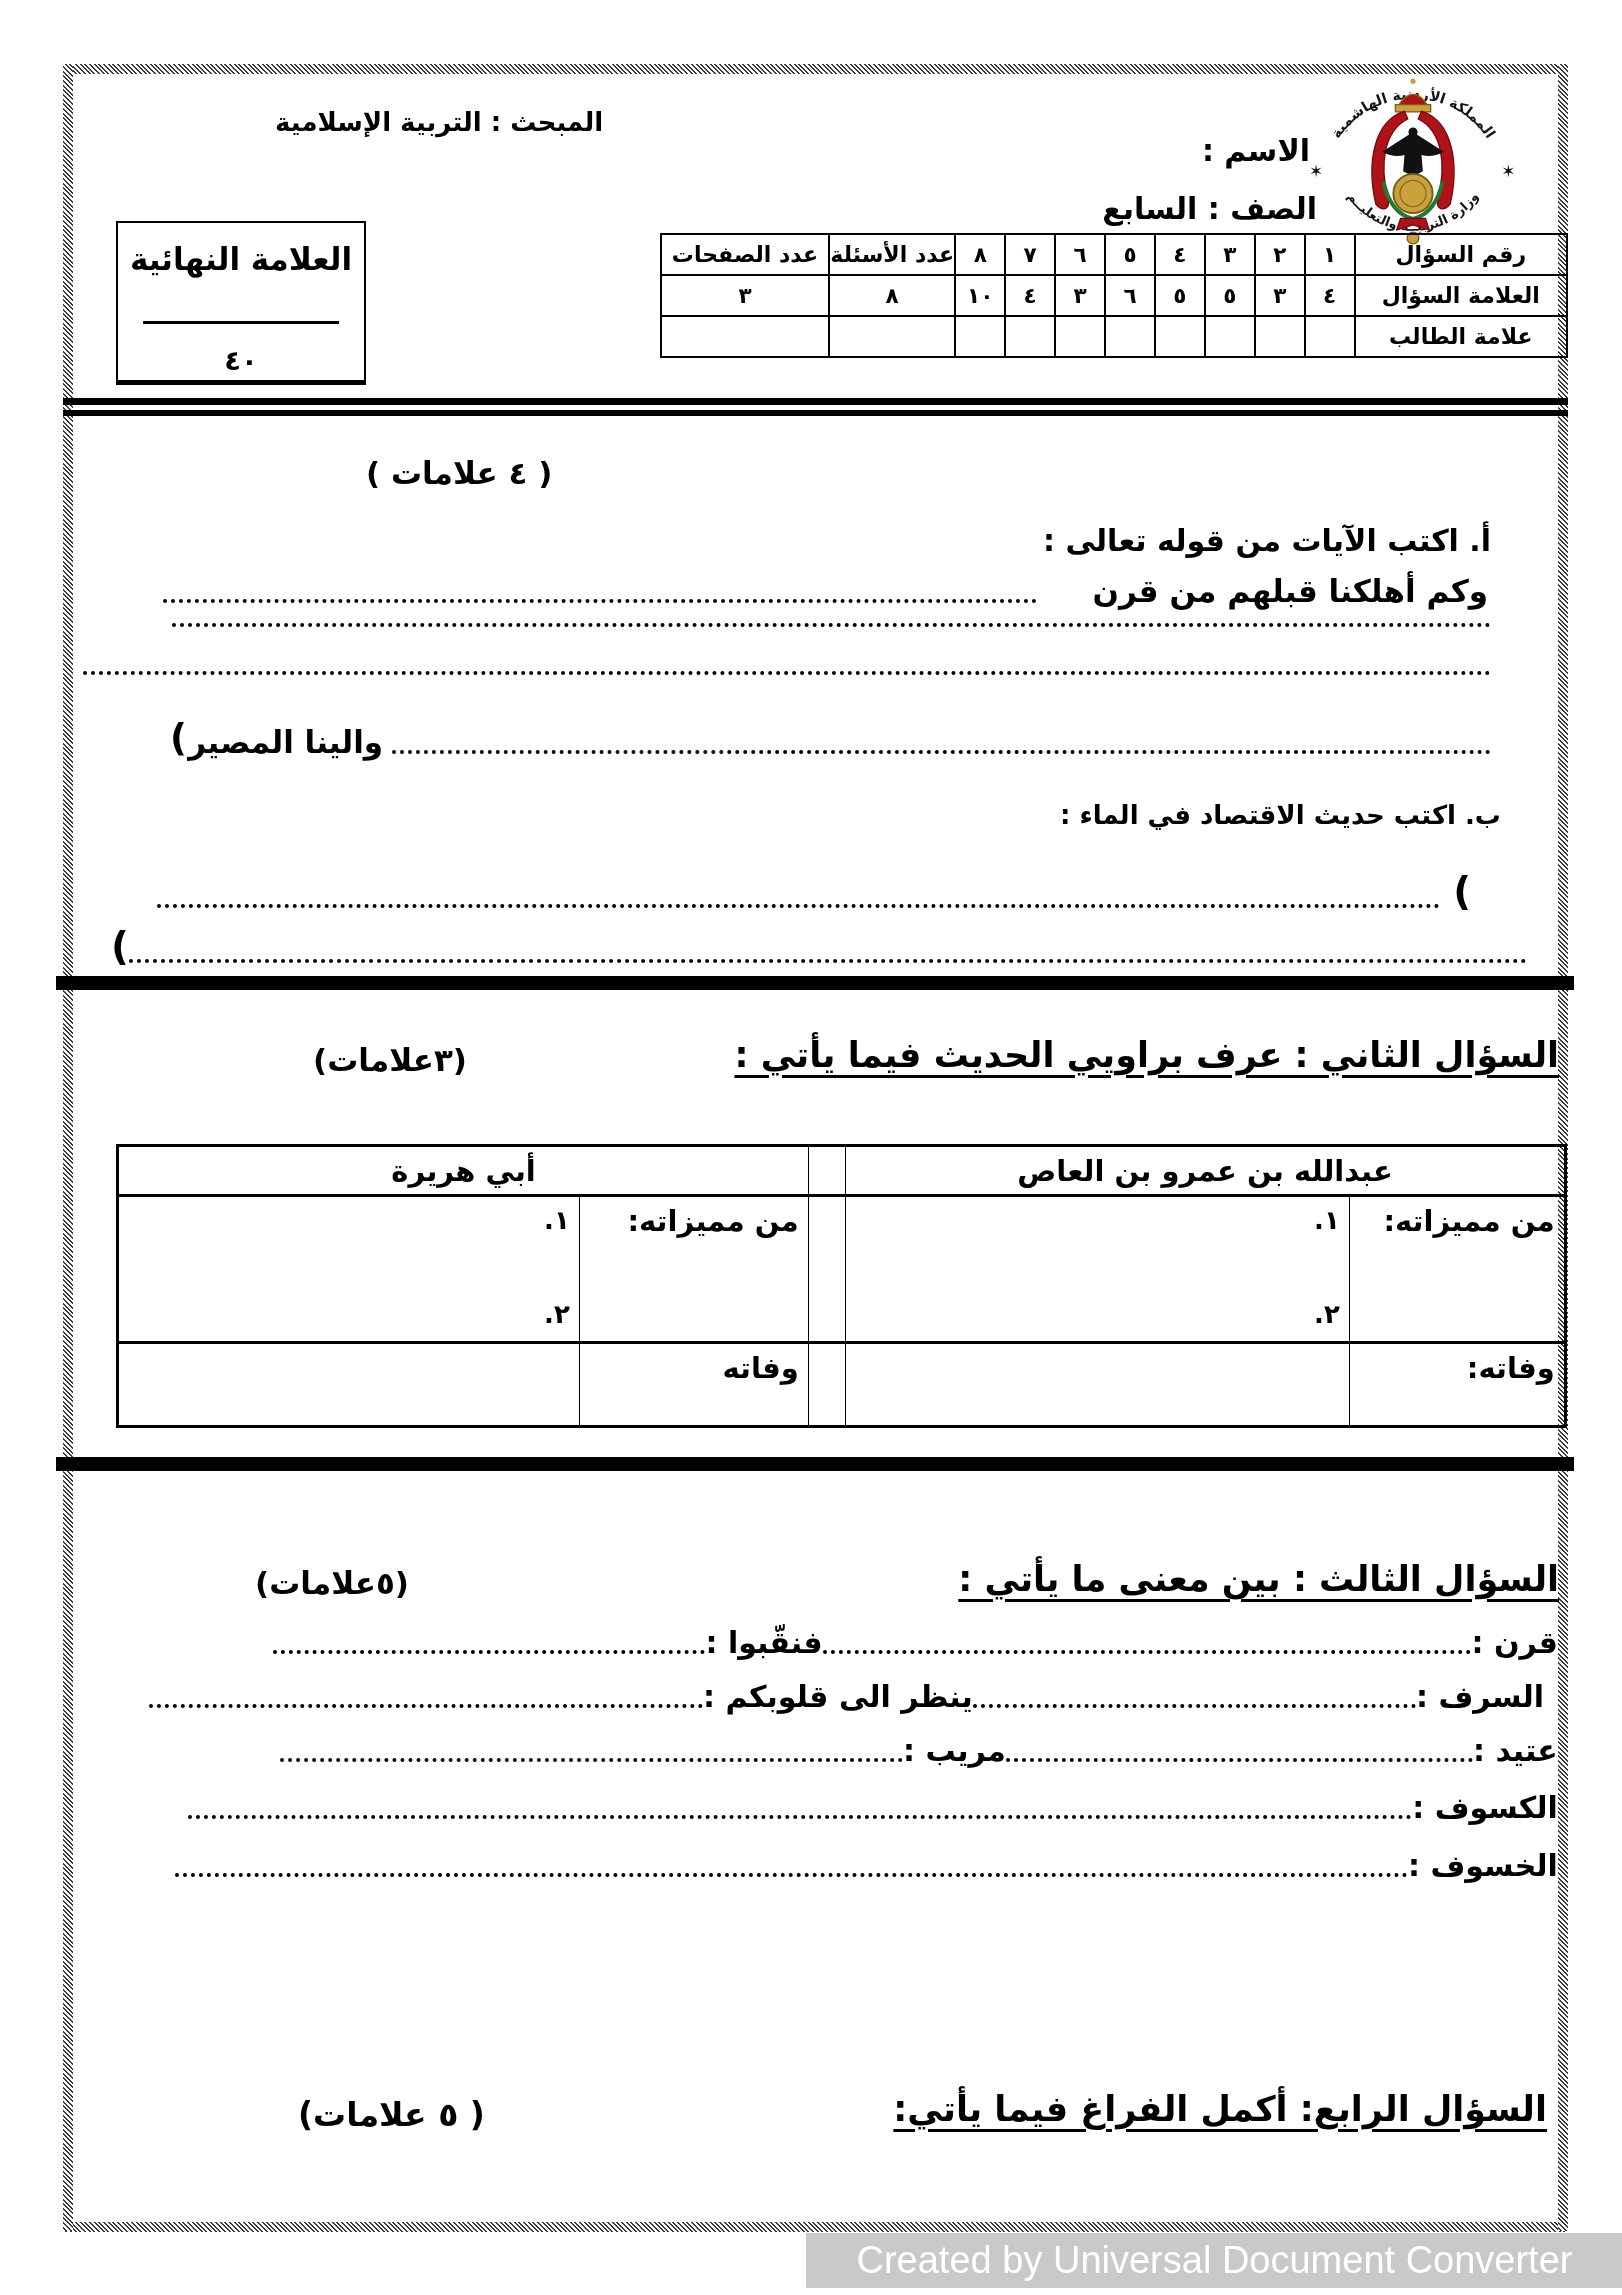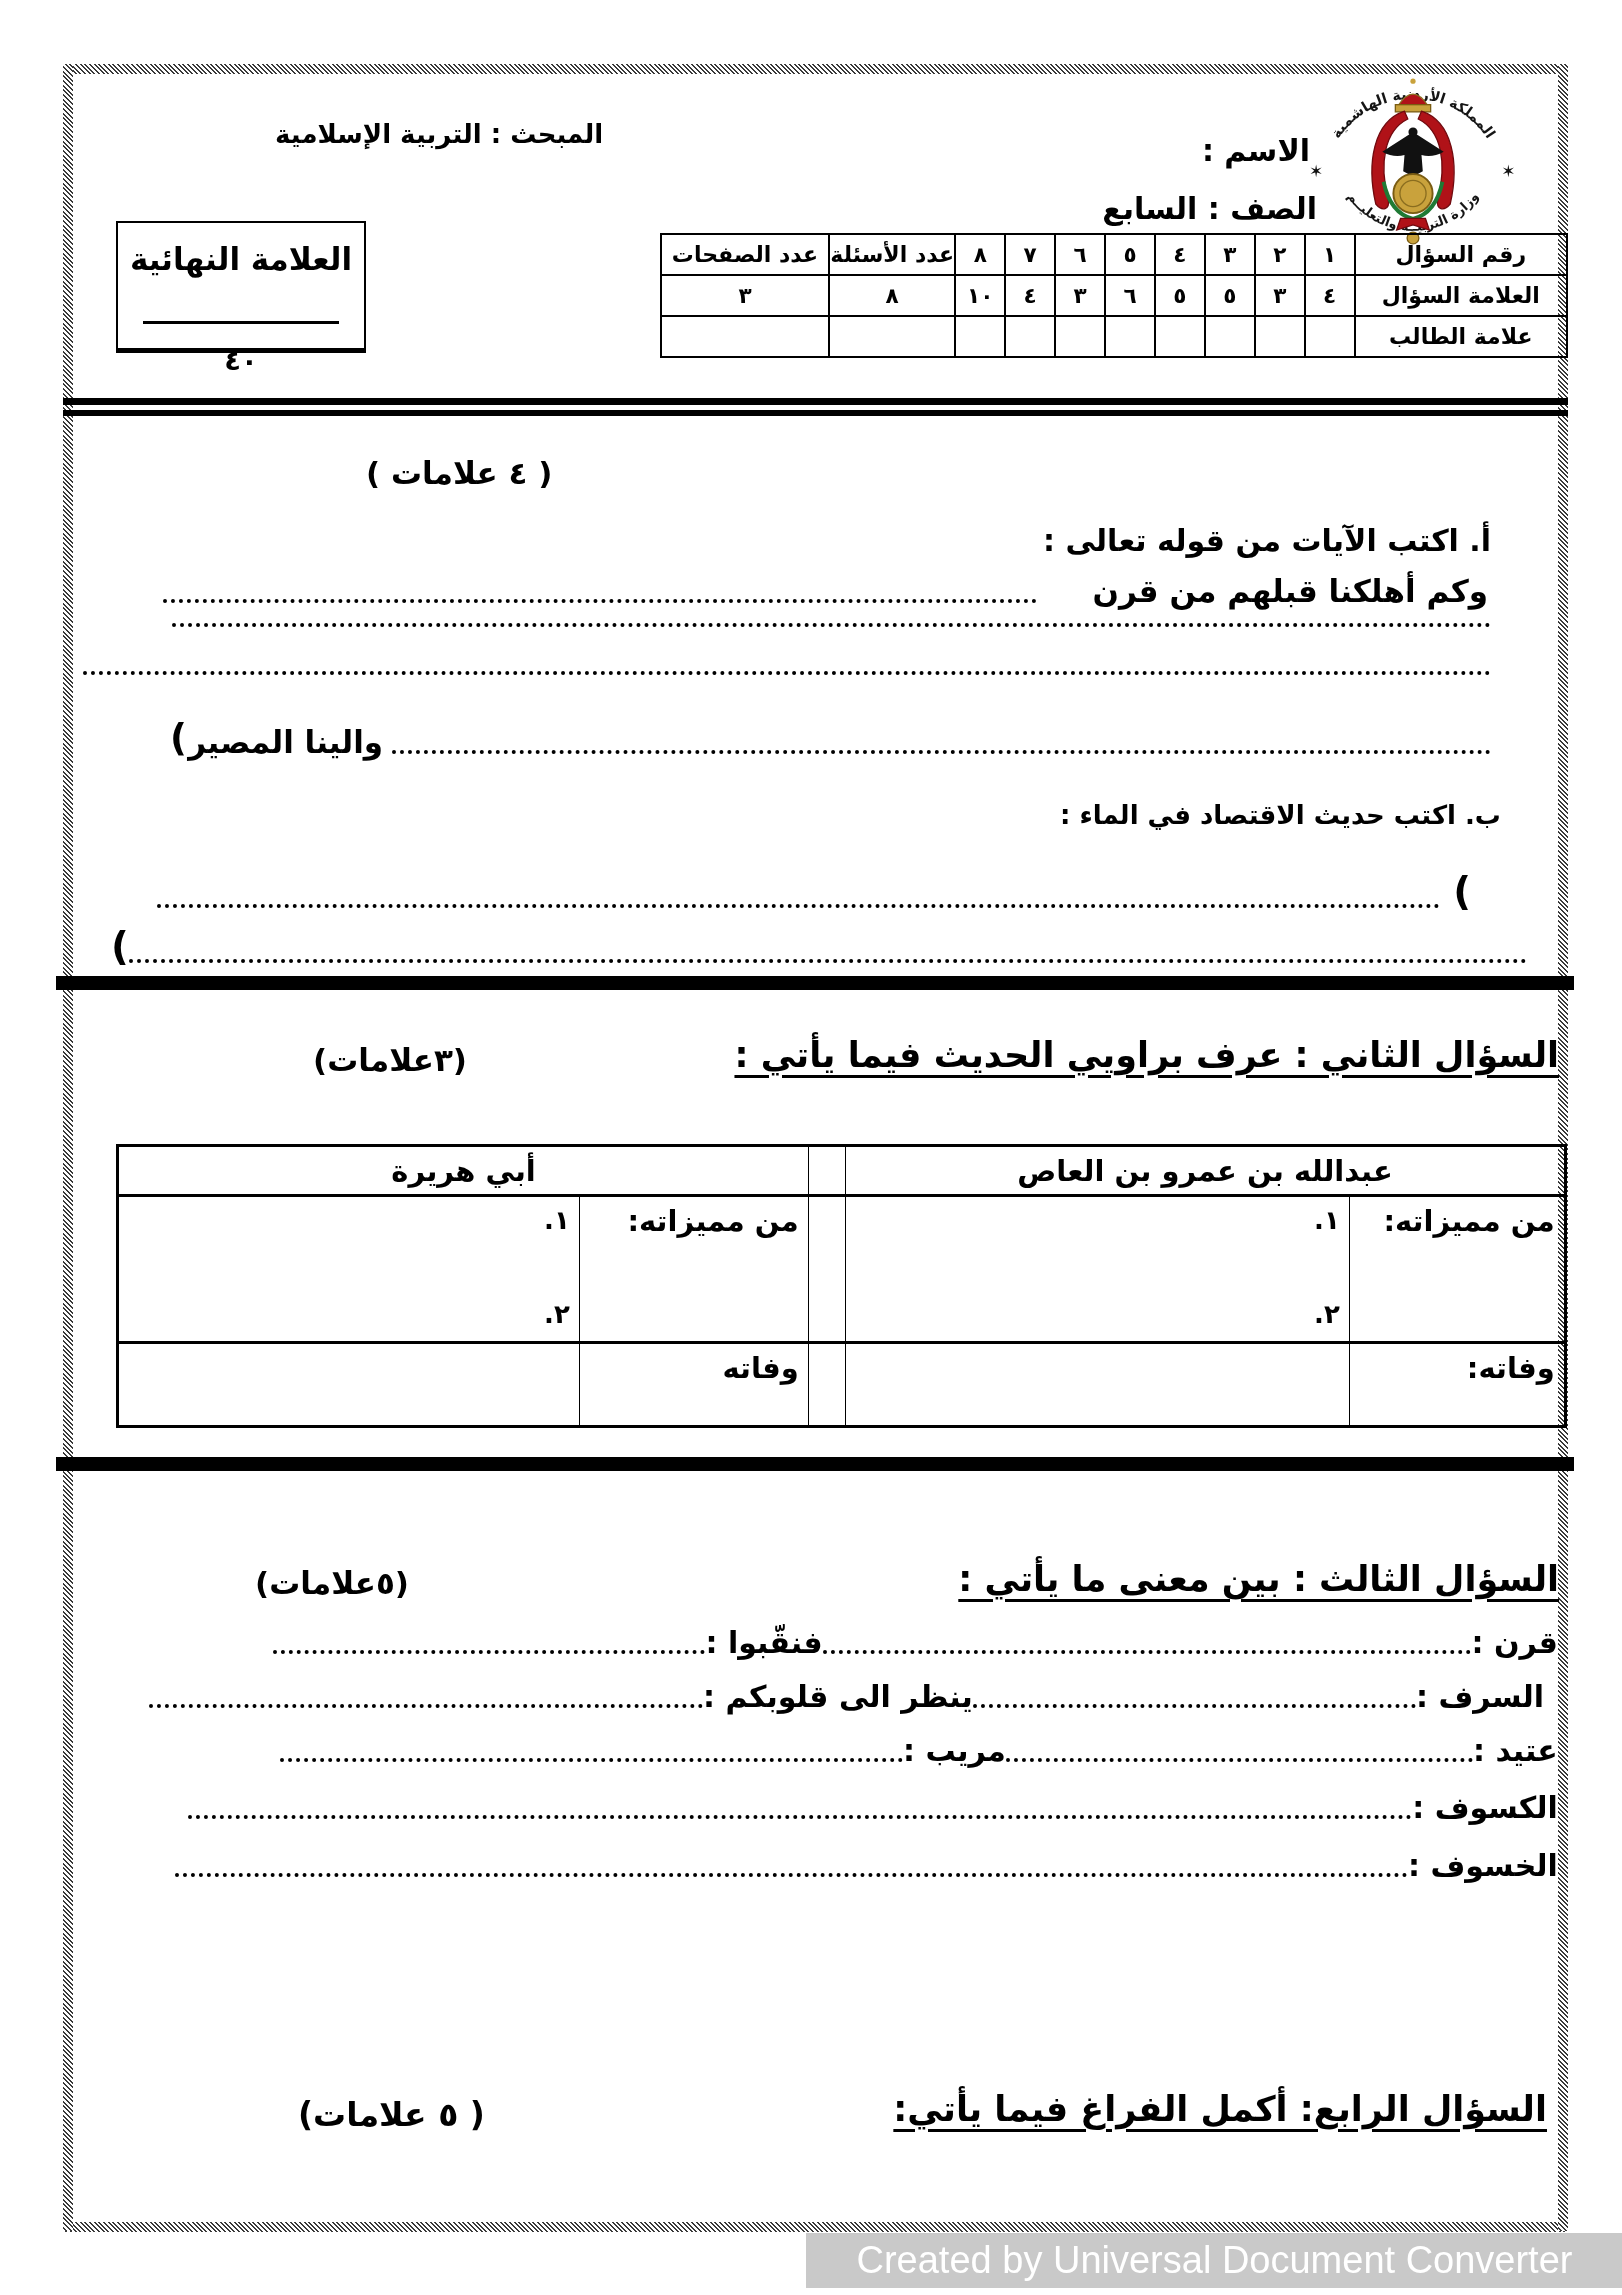--- a/index.html
+++ b/index.html
@@ -19,40 +19,40 @@
   .hatch.top{left:63px;top:64px;width:1505px;height:9.8px;}
   .hatch.bottom{left:63px;top:2222px;width:1505px;height:9.8px;}
   .hatch.left{left:63px;top:64px;width:9.8px;height:2167px;}
   .hatch.right{left:1558px;top:64px;width:9.8px;height:2167px;}
 
   .ar{direction:rtl;unicode-bidi:isolate;}
   .ltr{direction:ltr;unicode-bidi:isolate;}
   .b{font-weight:bold;}
 
   
-  .subject{position:absolute;left:275px;top:119px;font-size:26px;font-weight:bold;}
+  .subject{position:absolute;left:275px;top:107px;font-size:26px;font-weight:bold;}
   .name-line{position:absolute;right:313px;top:133px;font-size:30px;font-weight:bold;}
   .grade-line{position:absolute;right:306px;top:191px;font-size:30px;font-weight:bold;}
   .emblem{position:absolute;left:1305px;top:72px;width:216px;height:196px;}
 
   
   .marks-table{
     position:absolute;left:660px;top:233px;width:908px;
     border-collapse:collapse;direction:rtl;table-layout:fixed;
   }
   .marks-table td,.marks-table th{
     border:2px solid #000;
     font-size:21.6px;font-weight:bold;text-align:center;vertical-align:middle;
     padding:0;height:39px;overflow:hidden;white-space:nowrap;
   }
   .marks-table .lab{font-size:22px;}
 
   
   .final-box{
-    position:absolute;left:116px;top:221px;width:250px;height:132px;
+    position:absolute;left:116px;top:221px;width:250px;height:164px;
     border:2.6px solid #000;border-bottom-width:5.9px;box-sizing:border-box;
     text-align:center;
   }
   .final-box .t{margin-top:18.3px;font-size:31px;font-weight:bold;}
   .final-box .frac{width:196px;margin:44px auto 0 auto;border-top:3.3px solid #000;
     font-size:27.5px;font-weight:bold;padding-top:20px;}
 
   
   .divider-double{position:absolute;left:63px;width:1505px;top:398px;}
   .divider-double .bar{height:6.5px;background:#000;}

